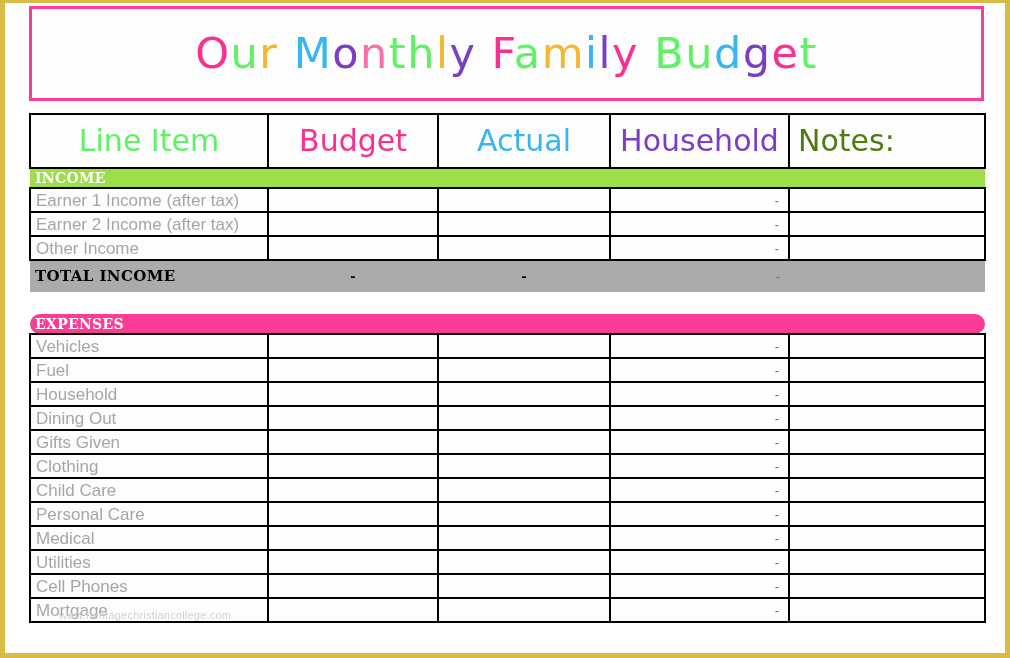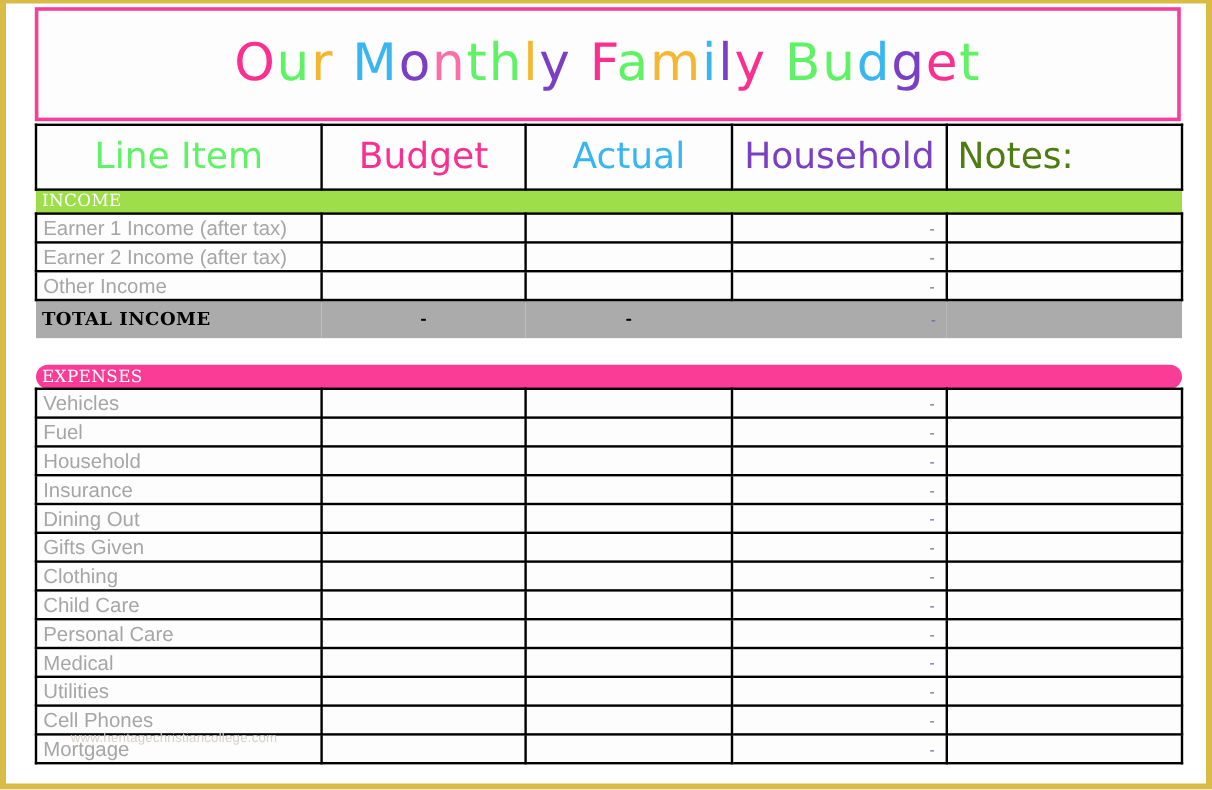--- a/index.html
+++ b/index.html
@@ -31,21 +31,21 @@
   }
 
   
   .title-banner {
     height: 95px;
     border: 3px solid #f53f9a;
     background: #fdfdfd;
     display: flex;
     align-items: center;
     justify-content: center;
-    margin-bottom: 2px;
+    margin-bottom: 12px;
   }
   .title-text {
     font-family: "DejaVu Sans", sans-serif;
     font-size: 43px;
     font-weight: 400;
     letter-spacing: 1.5px;
     white-space: nowrap;
     line-height: 1;
   }
   .title-text span { display: inline; }
@@ -83,21 +83,21 @@
   .h-act   { color: #37b6f0; }
   .h-diff  { color: #7a3fc4; }
   .h-notes { color: #4d7c0f; text-align: center; }
 
   
   tr.section-row td {
     height: 20px;
     padding: 0 0 0 5px;
     border: none;
     font-family: "DejaVu Serif", serif;
-    font-weight: normal;
+    font-weight: bold;
     font-size: 14px;
     color: #ffffff;
     letter-spacing: 0.3px;
     vertical-align: middle;
     line-height: 1;
   }
   tr.section-row.income td   { background: #9EDE4A; }
   tr.section-row.expenses td { background: #FA3C96; border-radius: 10px; }
 
   
@@ -251,27 +251,20 @@
             <td></td>
           </tr>
           <tr class="data-row">
             <td class="lbl">Household</td>
             <td></td>
             <td></td>
             <td class="diff">-</td>
             <td></td>
           </tr>
           <tr class="data-row">
-            <td class="lbl">Insurance</td>
-            <td></td>
-            <td></td>
-            <td class="diff">-</td>
-            <td></td>
-          </tr>
-          <tr class="data-row">
             <td class="lbl">Dining Out</td>
             <td></td>
             <td></td>
             <td class="diff">-</td>
             <td></td>
           </tr>
           <tr class="data-row">
             <td class="lbl">Gifts Given</td>
             <td></td>
             <td></td>

